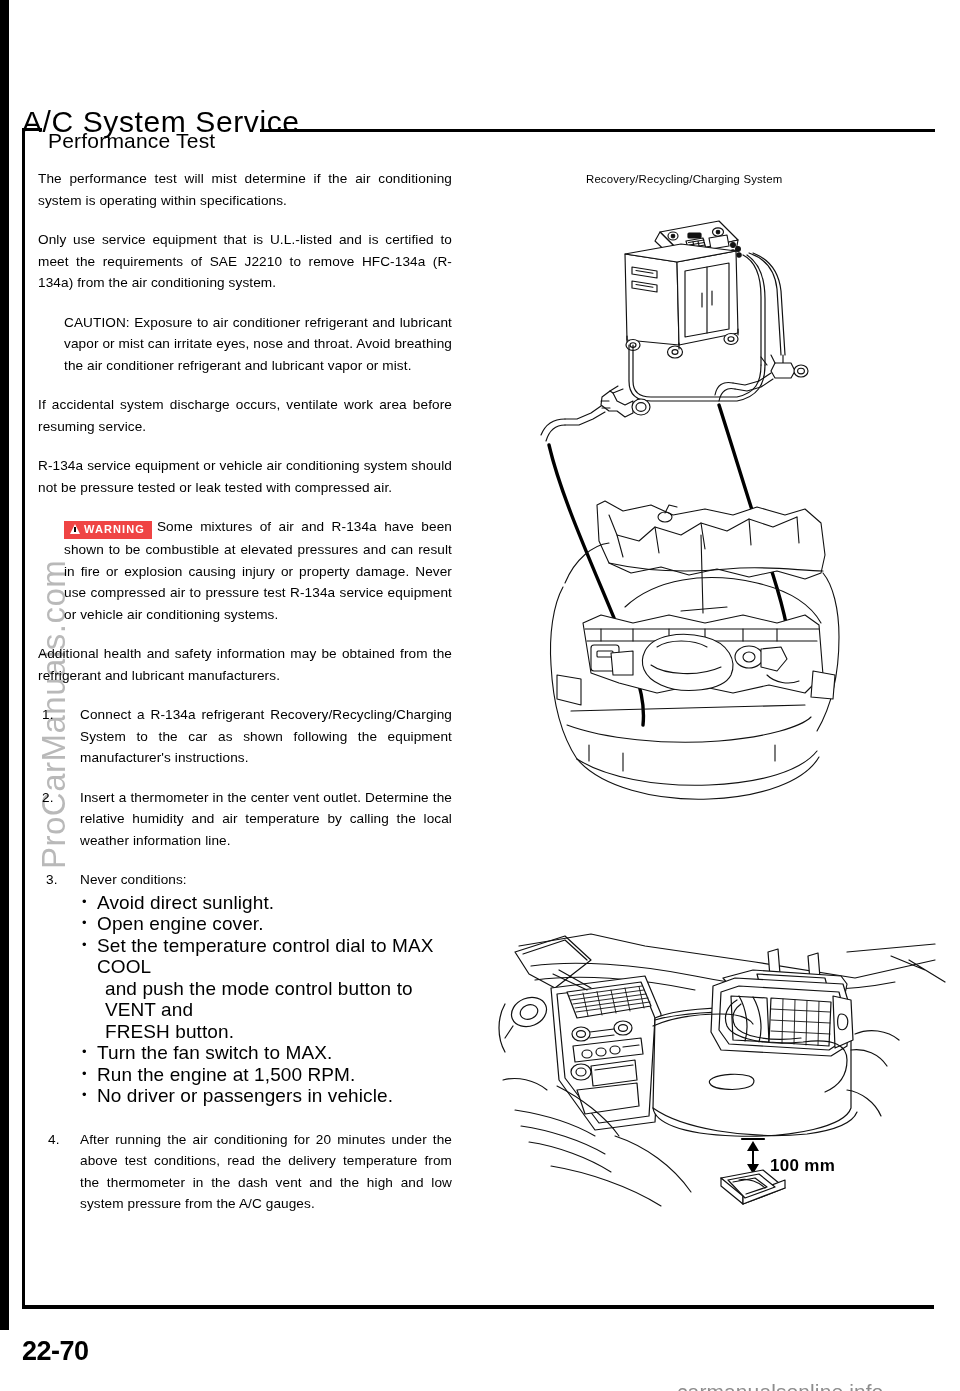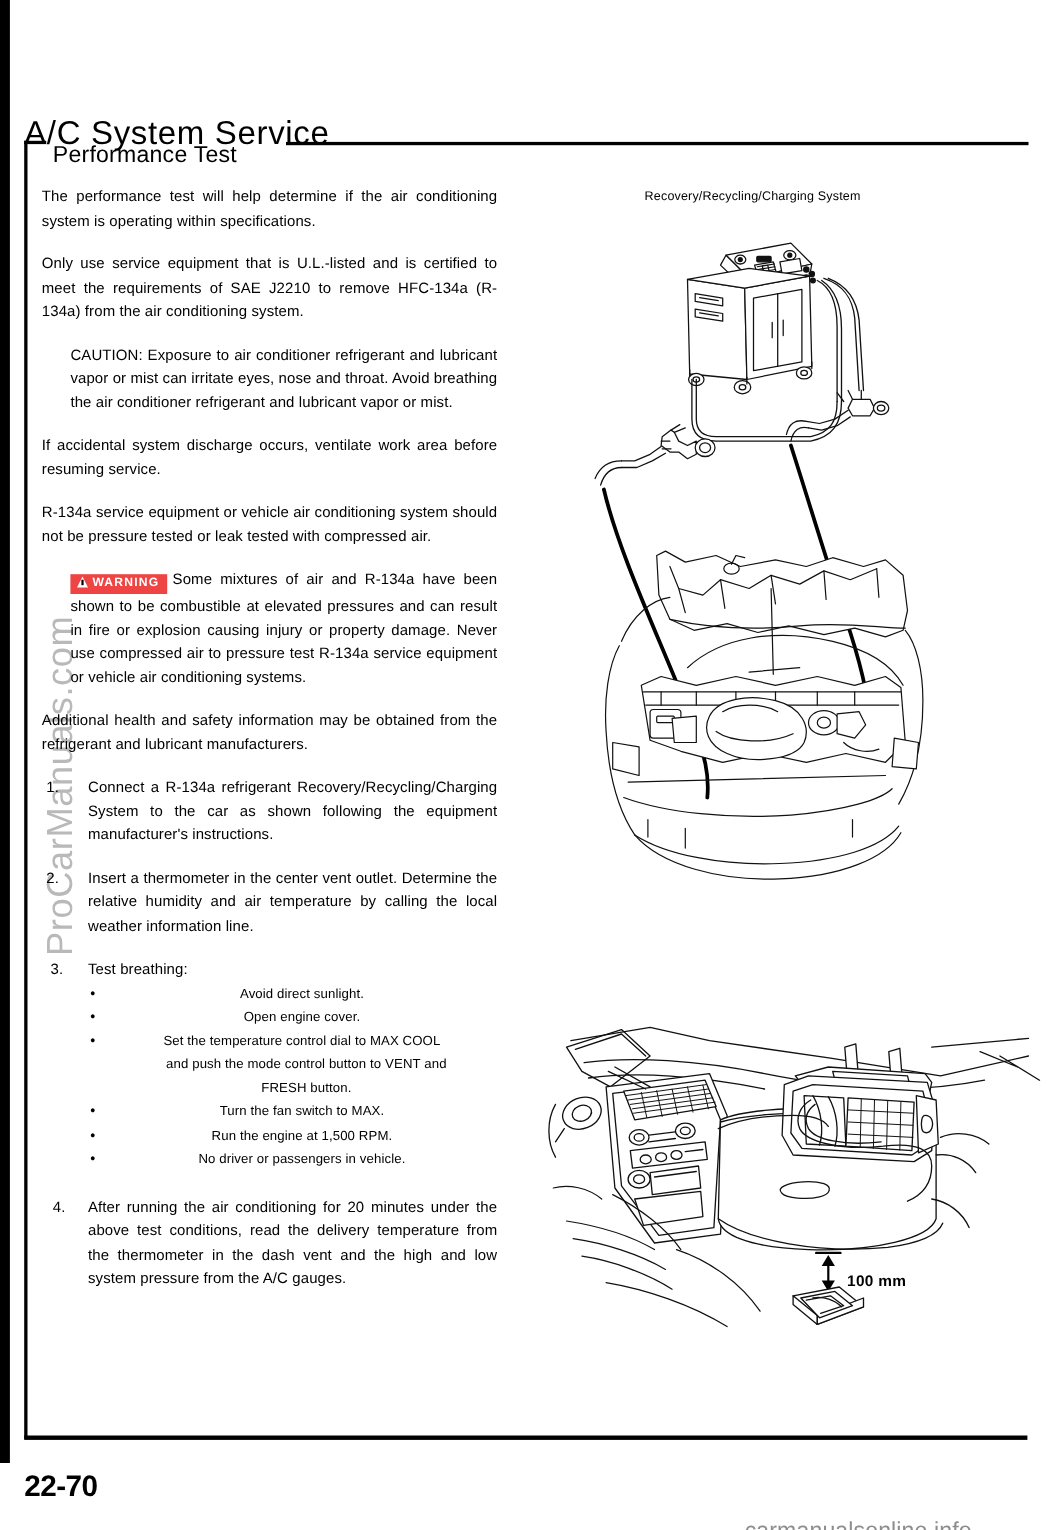--- a/index.html
+++ b/index.html
@@ -159,23 +159,23 @@
   .step-lead { text-align: justify; }
 
   .bullet-list {
     list-style: none;
     margin: 1px 0 0 0;
     padding: 0;
   }
   .bullet-list li {
     position: relative;
     padding-left: 17px;
-    font-size: 12px;
+    font-size: 19px;
     line-height: 21.5px;
-    text-align: center;
+    text-align: left;
     letter-spacing: 0.1px;
   }
   .bullet-list li::before {
     content: "\2022";
     position: absolute;
     left: 2px;
     top: -1px;
     font-size: 13px;
   }
   .bullet-list li .cont { display: block; padding-left: 8px; }
@@ -186,21 +186,21 @@
 
   
   .fig-caption {
     position: absolute;
     font-size: 11.4px;
     letter-spacing: 0.15px;
     white-space: nowrap;
   }
   .fig-label {
     position: absolute;
-    font-size: 14px;
+    font-size: 17px;
     font-weight: bold;
     letter-spacing: 0.3px;
     white-space: nowrap;
   }
   .figure {
     position: absolute;
   }
 
   
   .page-number {
@@ -246,21 +246,21 @@
 <div class="frame-bottom"></div>
 <div class="header-rule"></div>
 
 <h1 class="page-title">A/C System Service</h1>
 <h2 class="section-title">Performance Test</h2>
 
 <div class="watermark">ProCarManuals.com</div>
 
 <div class="col-left">
 
-  <p class="para last-line-left">The performance test will help determine if the air conditioning system is operating within specifications.</p>
+  <p class="para last-line-left">The performance test will mist determine if the air conditioning system is operating within specifications.</p>
 
   <p class="para last-line-left">Only use service equipment that is U.L.-listed and is certified to meet the requirements of SAE J2210 to remove HFC-134a (R-134a) from the air conditioning system.</p>
 
   <p class="para indent last-line-left">CAUTION: Exposure to air conditioner refrigerant and lubricant vapor or mist can irritate eyes, nose and throat. Avoid breathing the air conditioner refrigerant and lubricant vapor or mist.</p>
 
   <p class="para last-line-left">If accidental system discharge occurs, ventilate work area before resuming service.</p>
 
   <p class="para last-line-left">R-134a service equipment or vehicle air conditioning system should not be pressure tested or leak tested with compressed air.</p>
 
   <p class="para indent warn-para last-line-left"><span class="warn-badge"><span class="warn-tri"></span><span>WARNING</span></span><span>Some mixtures of air and R-134a have been shown to be combustible at elevated pressures and can result in fire or explosion causing injury or property damage. Never use compressed air to pressure test R-134a service equipment or vehicle air conditioning systems.</span></p>
@@ -272,21 +272,21 @@
     <span class="step-body">Connect a R-134a refrigerant Recovery/Recycling/Charging System to the car as shown following the equipment manufacturer's instructions.</span>
   </div>
 
   <div class="step">
     <span class="num">2.</span>
     <span class="step-body">Insert a thermometer in the center vent outlet. Determine the relative humidity and air temperature by calling the local weather information line.</span>
   </div>
 
   <div class="step step-3">
     <span class="num">3.</span>
-    <span class="step-lead">Test breathing:</span>
+    <span class="step-lead">Never conditions:</span>
     <ul class="bullet-list">
       <li><span>Avoid direct sunlight.</span></li>
       <li><span>Open engine cover.</span></li>
       <li><span>Set the temperature control dial to MAX COOL</span><span class="cont">and push the mode control button to VENT and</span><span class="cont">FRESH button.</span></li>
       <li><span>Turn the fan switch to MAX.</span></li>
       <li><span>Run the engine at 1,500 RPM.</span></li>
       <li><span>No driver or passengers in vehicle.</span></li>
     </ul>
   </div>
 

